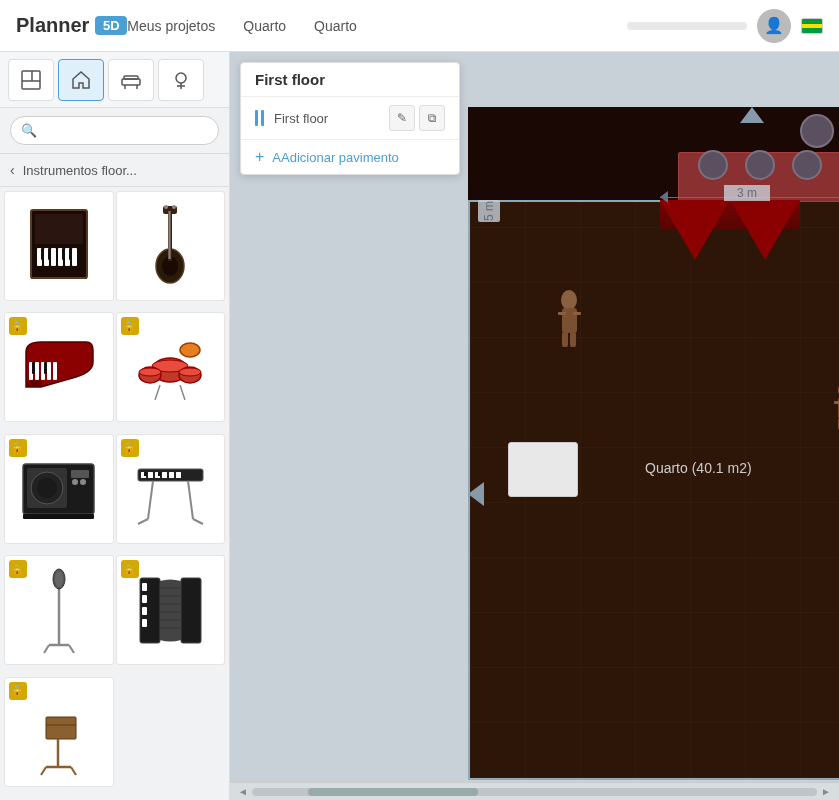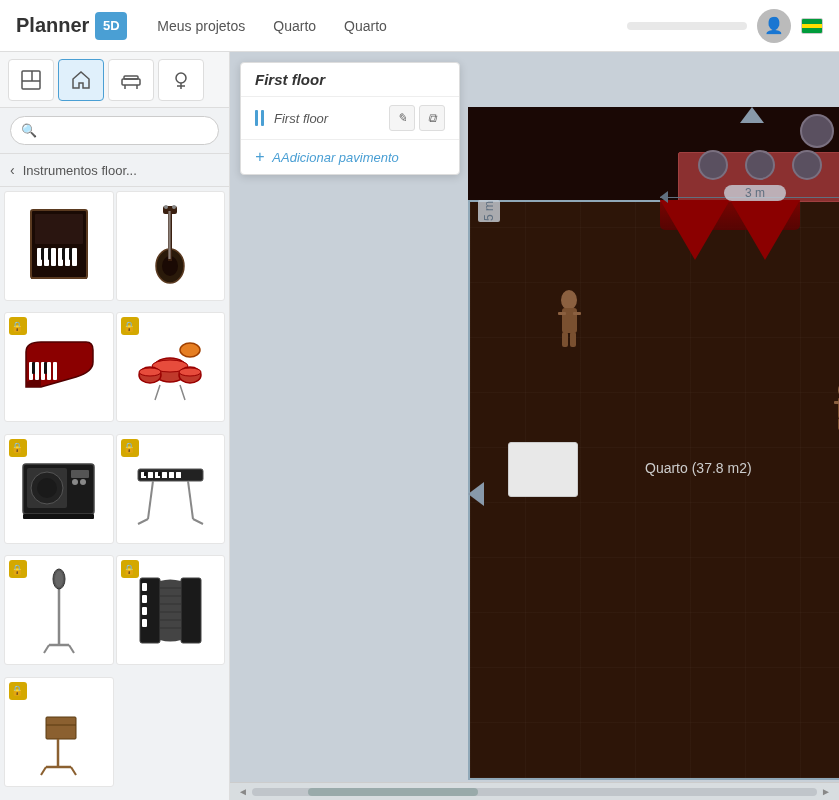--- a/index.html
+++ b/index.html
@@ -14,24 +14,23 @@
       padding: 0 16px;
       border-bottom: 1px solid #ddd;
       position: relative;
     }
     .logo {
       display: flex;
       align-items: center;
       font-size: 20px;
       font-weight: bold;
       color: #333;
-      margin-right: 30px;
     }
     .logo-icon {
-      width: 32px; height: 28px;
+      width: 32px; height: 19px;
       background: #4a9fd4;
       border-radius: 4px;
       display: inline-flex;
       align-items: center;
       justify-content: center;
       color: white;
       font-size: 13px;
       font-weight: bold;
       margin-left: 6px;
     }
@@ -192,21 +191,20 @@
     .floor-dropdown {
       position: absolute;
       top: 10px;
       left: 10px;
       z-index: 20;
       background: #fff;
       border: 1px solid #ddd;
       border-radius: 4px;
       box-shadow: 0 2px 8px rgba(0,0,0,0.15);
       width: 220px;
-      font-style: italic;
     }
     .floor-header {
       padding: 8px 14px;
       font-size: 15px;
       font-weight: 600;
       color: #333;
       border-bottom: 1px solid #eee;
       display: flex;
       align-items: center;
     }
@@ -591,28 +589,28 @@
           <rect x="8" y="15" width="14" height="22" rx="3" fill="#7a5030"></rect>
           <rect x="4" y="19" width="7" height="3" rx="1" fill="#8b6040"></rect>
           <rect x="19" y="19" width="7" height="3" rx="1" fill="#8b6040"></rect>
           <rect x="8" y="36" width="5" height="12" rx="2" fill="#7a5030"></rect>
           <rect x="16" y="36" width="5" height="12" rx="2" fill="#7a5030"></rect>
         </svg>
       </div>
 
       <div style="position:absolute; top:390px; left:278px; width:70px; height:55px; background:#e8e8e8; border:1px solid #ccc; border-radius:3px;"></div>
 
-      <div style="position:absolute; top:408px; left:415px; font-size:14px; color:#cccccc; pointer-events:none; white-space:nowrap;">Quarto (37.8 m2)</div>
+      <div style="position:absolute; top:408px; left:415px; font-size:14px; color:#cccccc; pointer-events:none; white-space:nowrap;">Quarto (40.1 m2)</div>
 
       <div style="position:absolute; top:148px; left:248px; font-size:12px; color:#607080; background:rgba(200,208,216,0.8); padding:1px 4px; border-radius:2px; writing-mode:vertical-rl; transform:rotate(180deg);">5 m</div>
 
       <div style="position:absolute; top:145px; left:430px; width:190px; height:1px; background:#607080;"></div>
       <div style="position:absolute; top:139px; left:430px; width:0; height:0; border-top:6px solid transparent; border-bottom:6px solid transparent; border-right:8px solid #607080;"></div>
 
-      <div style="position:absolute; top:133px; left:494px; font-size:12px; color:#607080; background:rgba(200,208,216,0.8); padding:1px 21px; border-radius:8px;">3 m</div>
+      <div style="position:absolute; top:133px; left:494px; font-size:12px; color:#607080; background:rgba(200,208,216,0.8); padding:1px 13px; border-radius:0;">3 m</div>
 
       <div style="position:absolute; top:430px; left:238px; width:0; height:0; border-top:12px solid transparent; border-bottom:12px solid transparent; border-right:16px solid #8899aa; cursor:pointer;"></div>
 
       <div style="position:absolute; top:55px; left:510px; width:0; height:0; border-left:12px solid transparent; border-right:12px solid transparent; border-bottom:16px solid #8899aa; cursor:pointer;"></div>
 
     </div>
 
     <div class="scrollbar-h" style="bottom:0; position:absolute; left:0; right:0;">
       <span class="scroll-arrow">◄</span>
       <div class="scrollbar-track">

